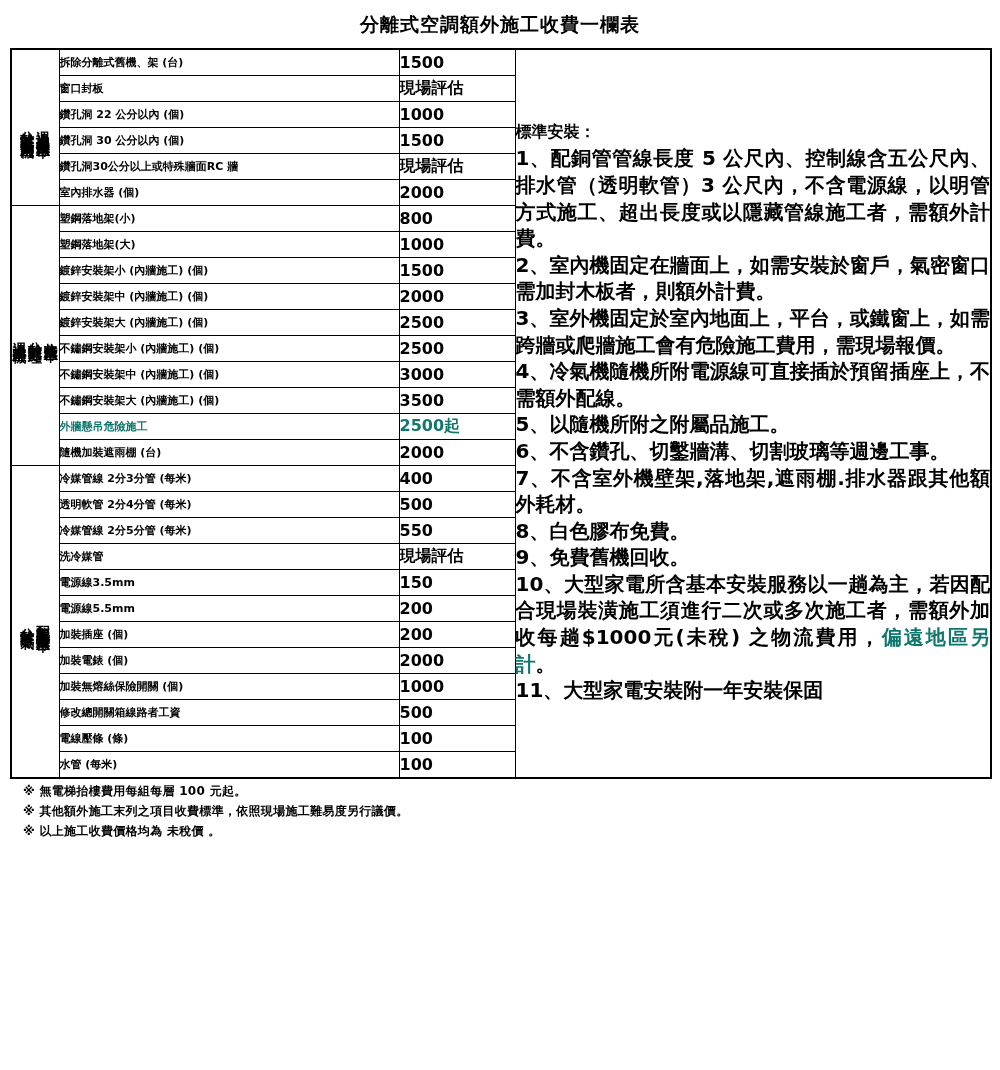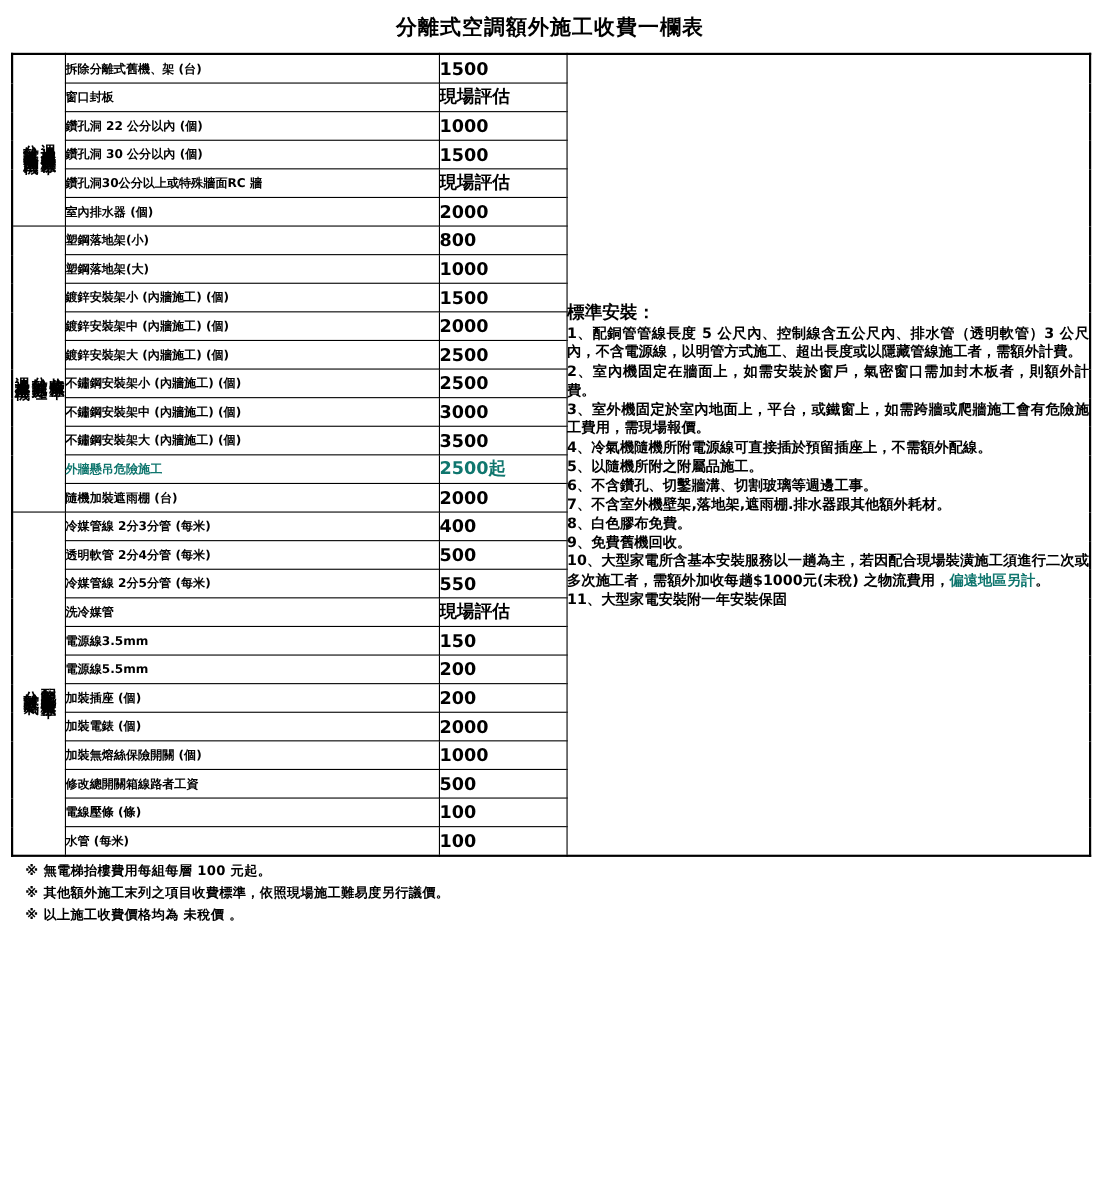--- a/index.html
+++ b/index.html
@@ -86,28 +86,29 @@
   }
   .notes-cell {
     vertical-align: top;
     padding: 4px 6px 4px 8px;
   }
   .notes-head {
     font-size: 16px;
     font-weight: bold;
     line-height: 1.33;
     margin-bottom: 1px;
+    font-family: Liberation Mono, monospace;
   }
   .notes-list {
     list-style: none;
     margin: 0;
     padding: 0;
   }
   .notes-list li {
-    font-size: 13px;
+    font-size: 20px;
     font-weight: bold;
     line-height: 1.33;
     margin: 0;
     padding: 0;
     text-align: justify;
   }
   .footer {
     margin-top: 4px;
     padding-left: 2px;
   }

